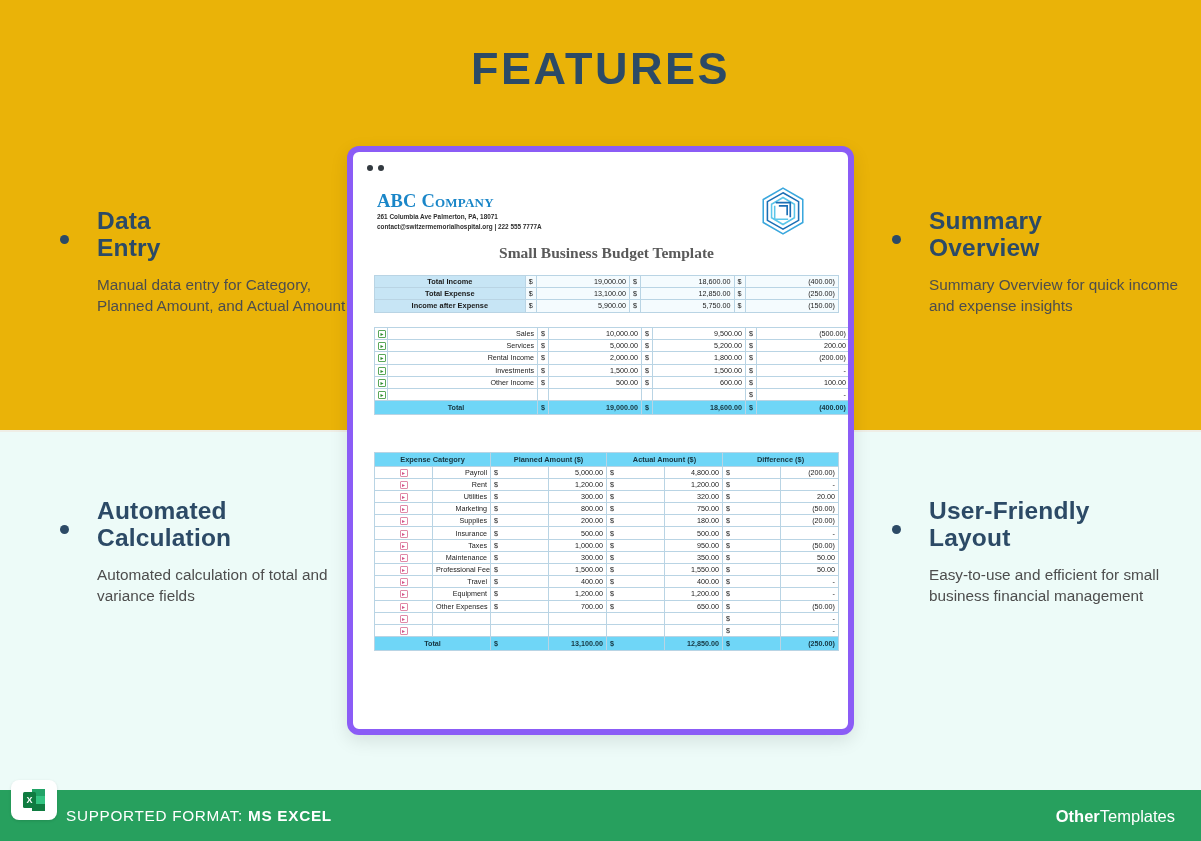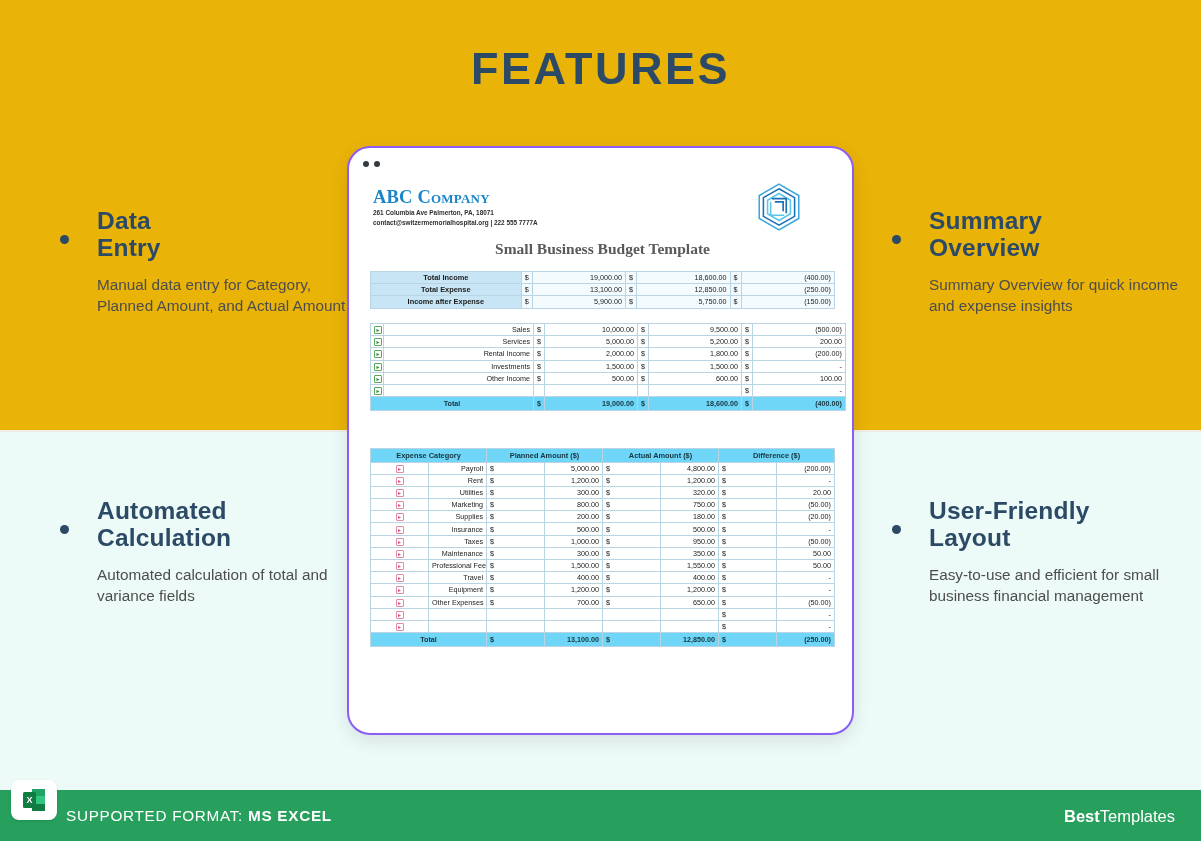--- a/index.html
+++ b/index.html
@@ -63,22 +63,22 @@
   #feature-summary         { left: 892px; top: 207px; }
   #feature-automated       { left: 60px;  top: 497px; }
   #feature-layout          { left: 892px; top: 497px; width: 310px; }
 
   
   #doc-window {
     position: absolute;
     left: 347px; top: 146px;
     width: 507px; height: 589px;
     background: #ffffff;
-    border: 2px solid #8b5cf6;
-    border-radius: 23px;
+    border: 6px solid #8b5cf6;
+    border-radius: 12px;
     box-shadow: 0 6px 18px rgba(0,0,0,0.10);
     overflow: hidden;
   }
   .win-dots {
     position: absolute; left: 14px; top: 13px;
     display: flex; gap: 5px;
   }
   .win-dots i {
     width: 6px; height: 6px; border-radius: 50%;
     background: #333a40; display: block;
@@ -565,21 +565,21 @@
       </table>
     </div>
   </div>
 
   <div id="footer-bar">
     <div id="footer-text">
       <span>SUPPORTED FORMAT:</span>
       <b>MS EXCEL</b>
     </div>
     <div id="footer-brand">
-      <span class="b1">Best</span><span class="b2">Templates</span>
+      <span class="b1">Other</span><span class="b2">Templates</span>
     </div>
   </div>
 
   <div id="excel-badge">
     <svg width="28" height="28" viewBox="0 0 28 28">
       <rect x="12" y="3" width="13" height="7" fill="#21a366"></rect>
       <rect x="12" y="10" width="13" height="8" fill="#33c481"></rect>
       <rect x="12" y="18" width="13" height="7" fill="#107c41"></rect>
       <rect x="3" y="6" width="13" height="16" rx="1.5" fill="#107c41"></rect>
       <text x="9.5" y="17" font-family="&quot;Liberation Sans&quot;, sans-serif" font-size="9" font-weight="bold" fill="#ffffff" text-anchor="middle">X</text>

